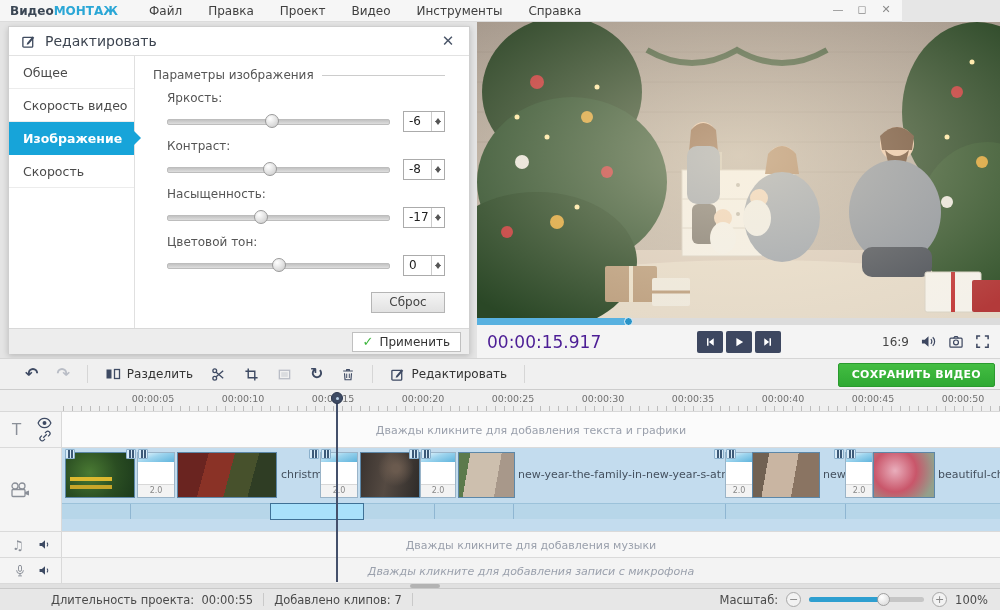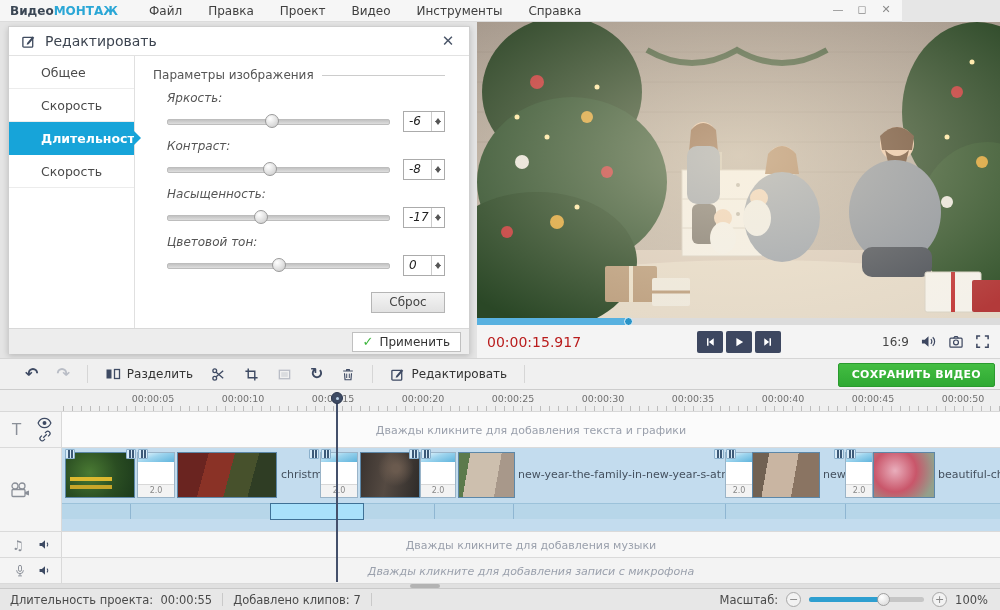--- a/index.html
+++ b/index.html
@@ -21,29 +21,29 @@
   .ws { position:absolute; left:0; top:22px; width:1000px; height:336px; background:#e4e4e4; }
 
   
   .panel { position:absolute; left:8px; top:4px; width:462px; height:328px; background:#fff;
            border:1px solid #cfcfcf; box-shadow:0 2px 6px rgba(0,0,0,.18); }
   .phead { height:29px; border-bottom:1px solid #e2e2e2; display:flex; align-items:center; padding:0 12px; }
   .phead .ttl { font-size:14px; color:#3c4450; margin-left:9px; }
   .pclose { margin-left:auto; color:#4a5568; font-size:15px; width:18px; text-align:center; cursor:pointer; }
   .pbody { display:flex; height:272px; }
   .tabs { width:126px; border-right:1px solid #e0e0e0; }
-  .tab { position:relative; height:33px; line-height:33px; padding-left:32px; font-size:12.5px;
+  .tab { position:relative; height:33px; line-height:33px; padding-left:14px; font-size:12.5px;
          color:#4a4a4a; border-bottom:1px solid #ececec; cursor:pointer; }
   .tab.active { background:#17a4d9; color:#fff; font-weight:bold; border-bottom-color:#17a4d9; }
   .tab.active::after { content:""; position:absolute; right:-7px; top:50%; margin-top:-7px;
          border:7px solid transparent; border-left-color:#17a4d9; border-right:none; }
   .content { flex:1; padding:12px 24px 0 18px; }
   .gtitle { display:flex; align-items:center; font-size:12px; color:#555; }
   .gtitle::after { content:""; flex:1; height:1px; background:#ccc; margin-left:8px; }
-  .prow { margin-left:14px;font-style:italic; }
+  .prow { margin-left:14px; }
   .plabel { font-size:12px; color:#555; margin:9px 0 7px; }
   .sline { display:flex; align-items:center; height:18px; }
   .strack { position:relative; flex:1; margin-right:13px; height:18px; cursor:pointer; }
   .strack::before { content:""; position:absolute; left:0; right:0; top:7px; height:4px;
          background:linear-gradient(#c2c2c2,#dedede); border-radius:2px; border:1px solid #bdbdbd; }
   .shandle { position:absolute; top:2px; width:14px; height:14px; margin-left:-7px; border-radius:50%;
          background:radial-gradient(circle at 35% 30%, #ffffff, #d8d8d8 70%, #bdbdbd);
          border:1px solid #9a9a9a; cursor:pointer; }
   .spin { display:flex; width:42px; height:21px; border:1px solid #ababab; background:#fff; }
   .spinval { flex:1; font-size:12px; color:#222; line-height:19px; padding-left:5px; }
@@ -61,21 +61,21 @@
   .applyb .chk { color:#3db53d; font-weight:bold; margin-right:6px; font-size:13px; }
 
   
   .preview { position:absolute; left:477px; top:0; width:523px; height:296px; background:#222; overflow:hidden; }
   .pprog { position:absolute; left:477px; top:296px; width:523px; height:7px; background:#dcdcdc; cursor:pointer; }
   .pfill { height:100%; background:#58b1e0; }
   .phand { position:absolute; top:-1px; width:9px; height:9px; margin-left:-5px; border-radius:50%;
            background:#2a94c8; border:1px solid #e8f4fb; }
   .pc { position:absolute; left:477px; top:303px; width:523px; height:33px; background:#f4f4f4;
         display:flex; align-items:center; }
-  .ptime { font-size:14px; color:#b91c1c; margin-left:10px; }
+  .ptime { font-size:17px; color:#4c1d95; margin-left:10px; }
   .pbtns { position:absolute; left:50%; transform:translateX(-50%); display:flex; gap:3px; }
   .pbtn { width:26px; height:22px; background:#3d4760; border-radius:2px; display:flex;
           align-items:center; justify-content:center; cursor:pointer; color:#fff; }
   .pright { margin-left:auto; display:flex; align-items:center; gap:11px; margin-right:10px; color:#3d4760; }
   .aspect { font-size:12px; color:#444; }
 
   
   .tb { position:absolute; left:0; top:358px; width:1000px; height:32px; background:#f0f0f0;
         border-top:1px solid #d5d5d5; border-bottom:1px solid #cdcdcd; display:flex; align-items:center;
         padding-left:16px; }
@@ -131,21 +131,21 @@
   .ssel { position:absolute; top:-1px; height:17px; background:#a9e1fb; border:1px solid #3f7196; cursor:pointer; }
   .hscroll { position:relative; height:4px; background:#e0e0e0; }
   .hthumb { position:absolute; left:410px; top:0; width:30px; height:4px; background:#b3b3b3; border-radius:2px; cursor:pointer; }
   .playhead { position:absolute; top:8px; bottom:6px; width:2px; margin-left:-1px; background:#44506b; z-index:5; cursor:ew-resize; }
   .phmark { position:absolute; top:-6px; left:-5px; width:12px; height:12px; border-radius:50%;
             background:#3d4a63; border:1px solid #2c374e; }
   .phmark::after { content:""; position:absolute; left:4px; top:4px; width:3px; height:3px; border-radius:50%; background:#bcd4ea; }
 
   
   .sb { position:absolute; left:0; top:588px; width:1000px; height:22px; background:#e7e7e7;
-        border-top:1px solid #c9c9c9; display:flex; align-items:center; font-size:11.5px; color:#4a4a4a; }
+        border-top:1px solid #c9c9c9; display:flex; align-items:center; font-size:11.5px; color:#4a4a4a;padding-left:41px; }
   .sb .itm { margin:0 10px; }
   .ssep { width:1px; height:13px; background:#c9c9c9; }
   .zoomctl { margin-left:auto; display:flex; align-items:center; gap:8px; margin-right:12px; }
   .zbtn { width:15px; height:15px; border-radius:50%; border:1px solid #a8a8a8; background:#f2f2f2;
           color:#888; font-size:11px; line-height:13px; text-align:center; cursor:pointer; }
   .ztrack { position:relative; width:115px; height:15px; cursor:pointer; }
   .ztrack::before { content:""; position:absolute; left:0; right:0; top:5px; height:5px; background:#c6c6c6; border-radius:3px; }
   .zfill { position:absolute; left:0; top:5px; height:5px; background:#2e9fd0; border-radius:3px; }
   .zhand { position:absolute; top:1px; width:13px; height:13px; margin-left:-7px; border-radius:50%;
            background:radial-gradient(circle at 35% 30%, #fff, #d5d5d5); border:1px solid #a0a0a0; }
@@ -180,21 +180,21 @@
           <rect x="2" y="3.5" width="10.5" height="10.5" rx="1" fill="none" stroke="#3e4a5e" stroke-width="1.4"></rect>
           <path d="M6.5 9.5l6-7 1.6 1.4-6 7-2 .6z" fill="#3e4a5e"></path>
         </svg>
         <span class="ttl">Редактировать</span>
         <span class="pclose">✕</span>
       </div>
       <div class="pbody">
         <div class="tabs">
           <div class="tab">Общее</div>
           <div class="tab">Скорость видео</div>
-          <div class="tab active">Длительность</div>
+          <div class="tab active">Изображение</div>
           <div class="tab">Скорость</div>
         </div>
         <div class="content">
           <div class="gtitle">Параметры изображения</div>
 
           <div class="prow">
             <div class="plabel">Яркость:</div>
             <div class="sline">
               <div class="strack">
                 <div class="shandle" style="left: 47%;"></div>

